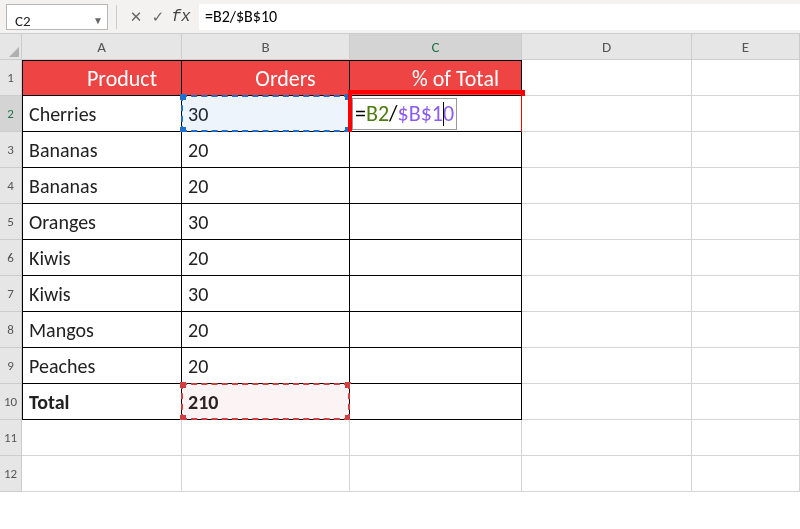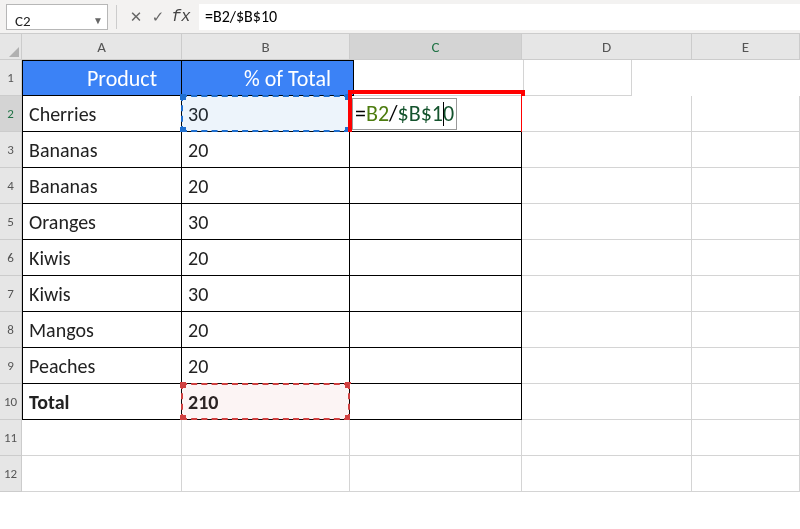--- a/index.html
+++ b/index.html
@@ -127,21 +127,21 @@
     border-right: 1px solid #d4d4d4;
     border-bottom: 1px solid #d4d4d4;
     padding: 0 6px;
     display: flex;
     align-items: center;
     font-size: 20px;
     position: relative;
     background: #fff;
   }
   .hdr .cell.cA, .hdr .cell.cB, .hdr .cell.cC {
-    background: #3b82f6;
+    background: #ef4444;
     color: #fff;
     font-size: 22px;
     justify-content: center;
     border-right: 1px solid #000;
     border-bottom: 1px solid #000;
     border-top: 1px solid #000;
     padding-left: 46px;
   }
   .hdr .cell.cA { border-left: 1px solid #000; }
   .data .cell.cA, .data .cell.cB, .data .cell.cC {
@@ -193,21 +193,21 @@
   }
   .c2-inner::after {
     content:"";
     position:absolute;
     right: 12px; top: 3px;
     width: 1px; height: 24px;
     background: #000;
   }
   .f-eq { color: #000; }
   .f-b2 { color: #4d7c0f; }
-  .f-b10 { color: #14532d; margin-top: 48px; }
+  .f-b10 { color: #8b5cf6; margin-top: 48px; }
   .empty-row .cell { font-size: 14px; }
 </style>
 </head>
 <body>
 
 <div class="formula-bar">
   <div class="name-box">
     <span>C2</span>
     <span class="dd">▼</span>
   </div>
@@ -224,20 +224,21 @@
     <div class="col-h cA">A</div>
     <div class="col-h cB">B</div>
     <div class="col-h active cC">C</div>
     <div class="col-h cD">D</div>
     <div class="col-h cE">E</div>
   </div>
 
   <div class="row hdr">
     <div class="row-h">1</div>
     <div class="cell cA">Product</div>
+    <div class="cell cB">Orders</div>
     <div class="cell cC">% of Total</div>
     <div class="cell cD"></div>
     <div class="cell cE"></div>
   </div>
 
   <div class="row data">
     <div class="row-h active">2</div>
     <div class="cell cA">Cherries</div>
     <div class="cell cB">
       <span>30</span>

